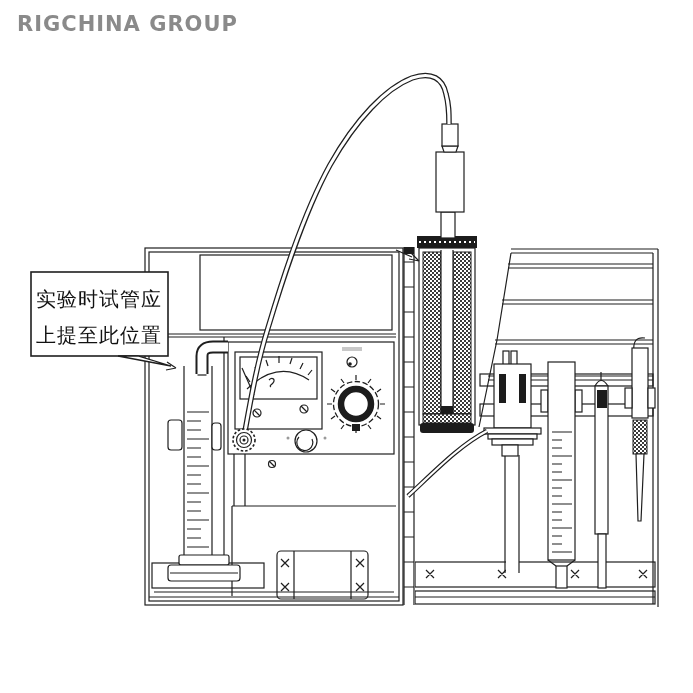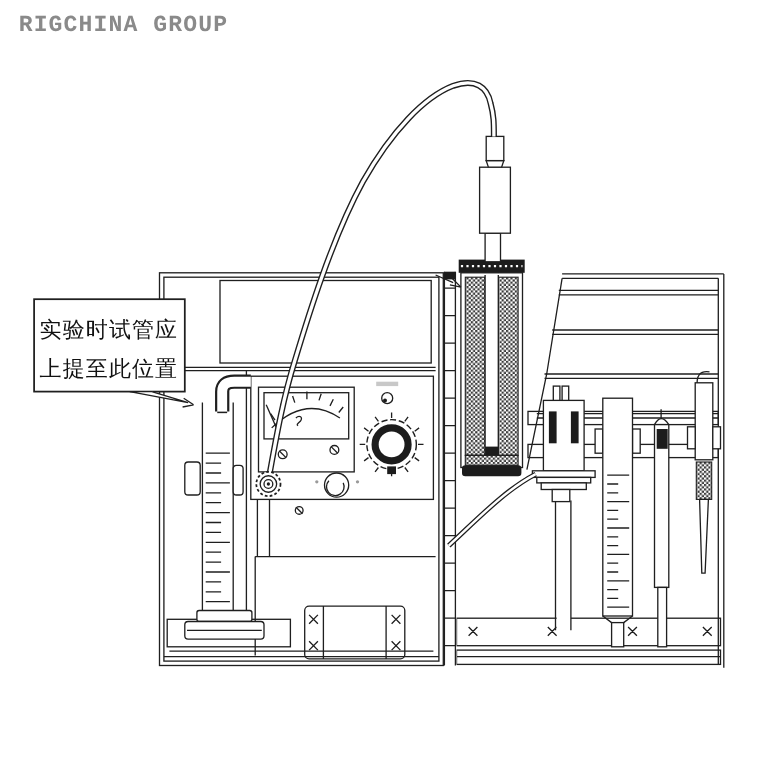--- a/index.html
+++ b/index.html
@@ -1,19 +1,19 @@
 <!DOCTYPE html>
 <html><head>
 <meta charset="utf-8">
 <style>
   html,body{margin:0;padding:0;background:#ffffff;}
   .page{position:relative;width:693px;height:693px;background:#fff;overflow:hidden;
         font-family:"DejaVu Sans","Liberation Sans",sans-serif;}
   .brand{position:absolute;left:17px;top:12px;font-size:21px;font-weight:bold;
-         color:#8a8a8a;letter-spacing:1px;font-family:Liberation Mono, monospace;}
+         color:#8a8a8a;letter-spacing:1px;}
   svg{position:absolute;left:0;top:0;}
   .ln{stroke:#1f1f1f;stroke-width:1.2;fill:none;}
   .w{stroke:#1f1f1f;stroke-width:1.2;fill:#ffffff;}
   .f{fill:#1c1c1c;stroke:none;}
   .hx{fill:url(#hx);stroke:#1f1f1f;stroke-width:1;}
   .callout-text{font-size:20px;fill:#111;font-weight:500;letter-spacing:1px;
                 font-family:"DejaVu Sans","Liberation Sans",sans-serif;}
 </style>
 </head>
 <body>

